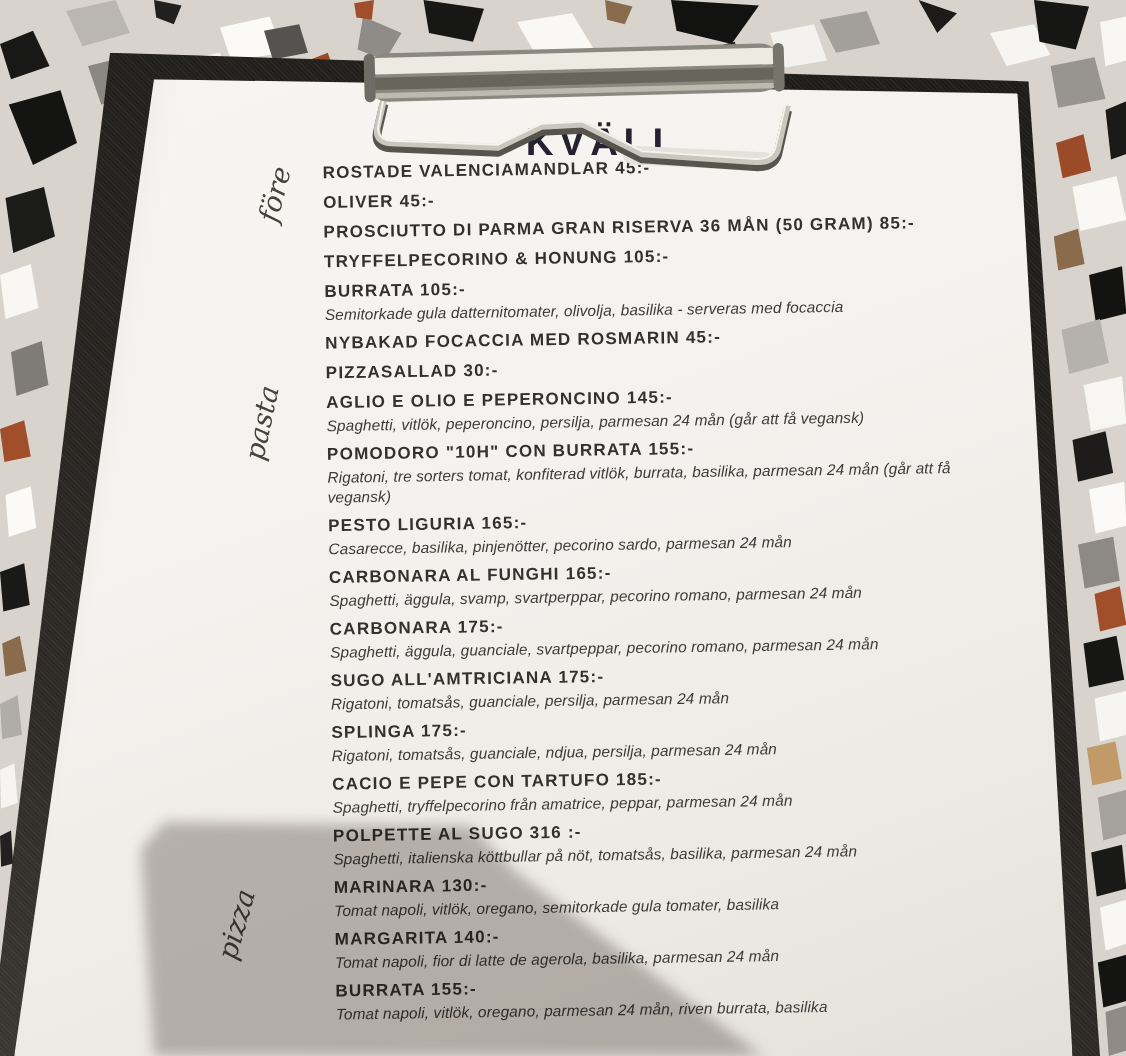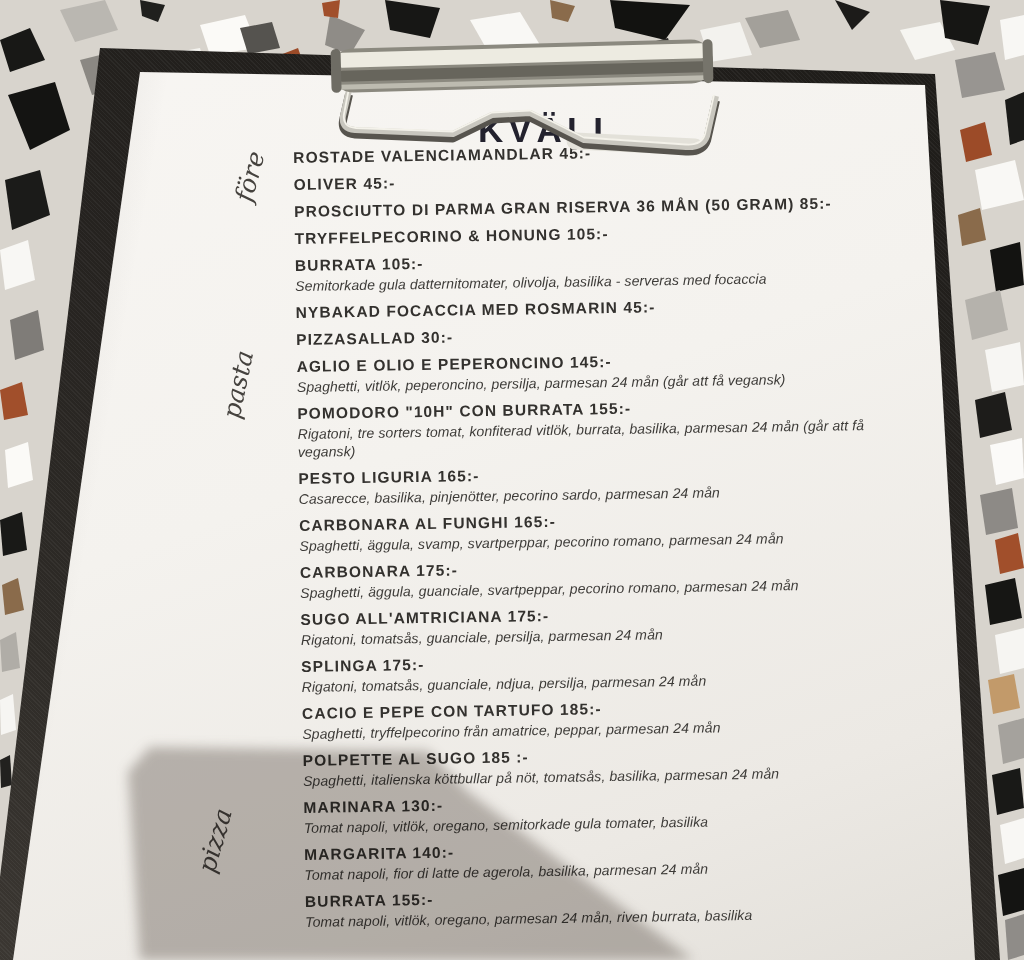--- a/index.html
+++ b/index.html
@@ -198,21 +198,21 @@
     </div>
     <div class="item">
       <div class="item-heading"><span>SPLINGA</span> <span>175:-</span></div>
       <div class="item-desc">Rigatoni, tomatsås, guanciale, ndjua, persilja, parmesan 24 mån</div>
     </div>
     <div class="item">
       <div class="item-heading"><span>CACIO E PEPE CON TARTUFO</span> <span>185:-</span></div>
       <div class="item-desc">Spaghetti, tryffelpecorino från amatrice, peppar, parmesan 24 mån</div>
     </div>
     <div class="item">
-      <div class="item-heading"><span>POLPETTE AL SUGO</span> <span>185 :-</span></div>
+      <div class="item-heading"><span>POLPETTE AL SUGO</span> <span>316 :-</span></div>
       <div class="item-desc">Spaghetti, italienska köttbullar på nöt, tomatsås, basilika, parmesan 24 mån</div>
     </div>
   </div>
 
   <div class="section">
     <div class="item">
       <div class="item-heading"><span>MARINARA</span> <span>130:-</span></div>
       <div class="item-desc">Tomat napoli, vitlök, oregano, semitorkade gula tomater, basilika</div>
     </div>
     <div class="item">

